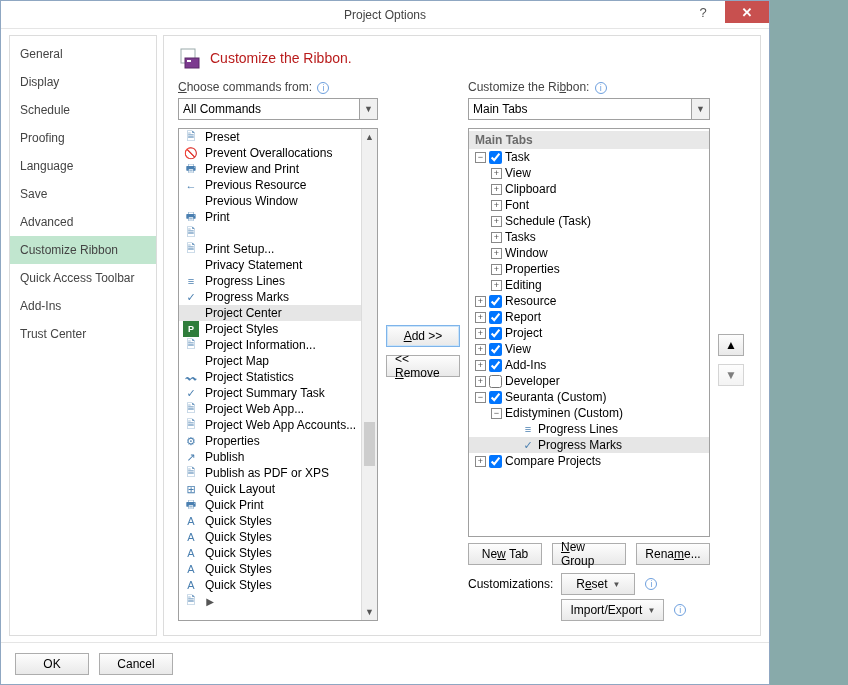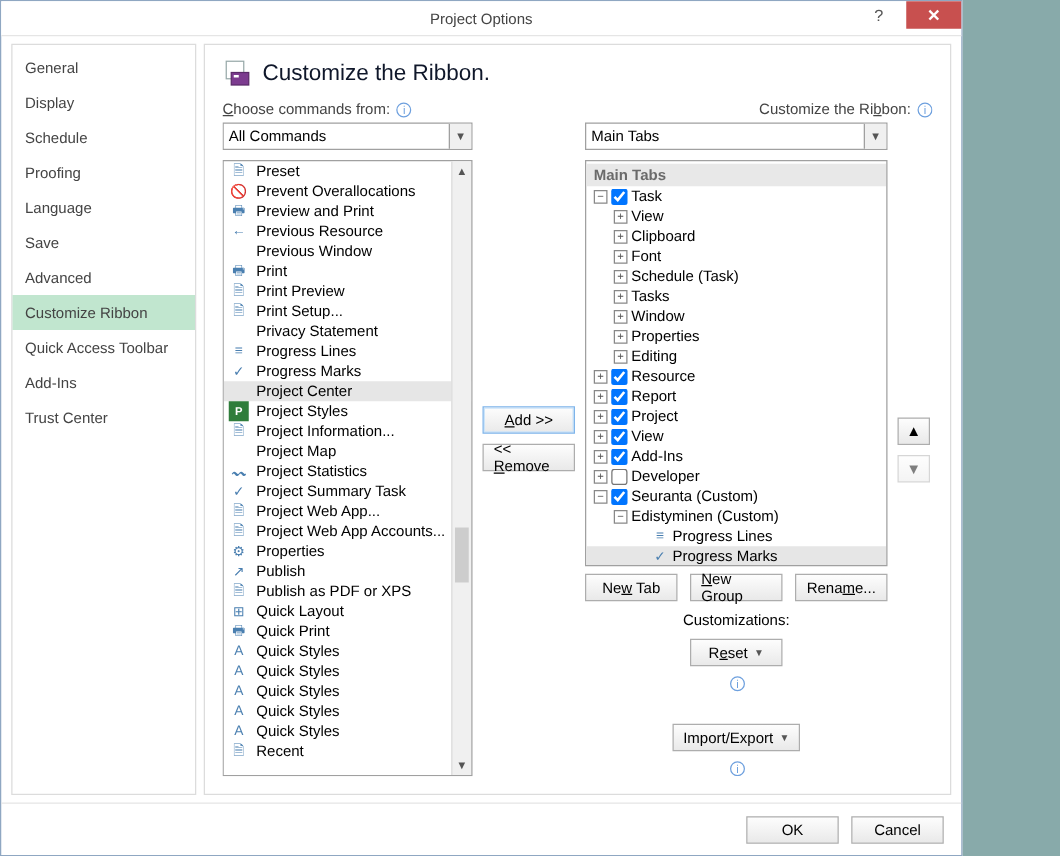--- a/index.html
+++ b/index.html
@@ -23,25 +23,25 @@
     font-size:12px; color:#444;
   }
   .sidebar .item { padding:7px 10px; cursor:default; }
   .sidebar .item.selected { background:#c1e6cf; }
   .main {
     flex:1; border:1px solid #dcdcdc; padding:10px 14px 14px 14px;
     display:flex; flex-direction:column; overflow:hidden;
   }
   .header { display:flex; align-items:center; gap:8px; color:#555; margin-bottom:10px;}
   .header .hicon { width:24px; height:24px; display:inline-block; }
-  .header .htext { font-size:18px; color:#0f172a; }
+  .header .htext { font-size:14px; color:#b91c1c; }
   .cols { display:flex; gap:8px; flex:1; overflow:hidden; }
   .col-left { width:240px; display:flex; flex-direction:column; }
   .col-mid { width:86px; display:flex; flex-direction:column; justify-content:center; align-items:center; gap:8px;}
-  .col-right { flex:1; display:flex; flex-direction:column;align-items:flex-end; }
+  .col-right { flex:1; display:flex; flex-direction:column; }
   .label { font-size:12px; color:#444; margin-bottom:4px; }
   .label u { text-decoration: underline; }
   .info-icon { display:inline-block; width:12px; height:12px; border:1px solid #6ea0de; border-radius:50%; color:#6ea0de; font-size:9px; line-height:11px; text-align:center; vertical-align:middle; margin-left:2px;}
   .combo {
     height:22px; border:1px solid #a0a0a0; display:flex; align-items:center;
     font-size:12px; padding:0 4px; background:#fff; position:relative;
   }
   .combo .arrow {
     position:absolute; right:0; top:0; width:18px; height:20px; border-left:1px solid #a0a0a0;
     background:#f0f0f0; display:flex; align-items:center; justify-content:center; font-size:9px; color:#555;
@@ -71,23 +71,23 @@
   .expander { width:11px; height:11px; border:1px solid #888; font-size:9px; line-height:9px; text-align:center; color:#555; display:inline-block;}
   .expander.blank { border:none; }
   input[type=checkbox] { width:13px; height:13px; margin:0; }
   .btn {
     min-width:74px; height:22px; border:1px solid #adadad; background:linear-gradient(#fdfdfd,#e9e9e9);
     font-size:12px; display:flex; align-items:center; justify-content:center; padding:0 8px; cursor:default;
   }
   .btn.small { min-width:0; width:26px; height:22px; }
   .btn.highlight { border-color:#7eb4ea; box-shadow:inset 0 0 0 1px #cbe4f9; }
   .actions-row { display:flex; gap:10px; margin-top:6px; }
-  .cust-row { display:flex; align-items:center; gap:8px; font-size:12px; margin-top:8px;flex-direction:column;}
+  .cust-row { display:flex; align-items:center; gap:8px; font-size:12px; margin-top:8px;}
   .footer {
-    height:42px; border-top:1px solid #e5e5e5; display:flex; align-items:center; justify-content:flex-end;
+    height:42px; border-top:1px solid #e5e5e5; display:flex; align-items:center; 
     gap:10px; padding:0 14px;
   }
   .footer .btn { min-width:74px; }
   .drop-btn { display:flex; align-items:center; gap:5px;}
   .drop-btn::after { content:"▼"; font-size:8px; color:#555; }
   .col-right-wrap { display:flex; gap:8px; flex:1; overflow:hidden;}
   .side-updown { width:28px; display:flex; flex-direction:column; justify-content:center; gap:8px; }
 </style>
 </head>
 <body>
@@ -167,21 +167,20 @@
               <div class="cmd-item">
                 <span class="cmd-icon"></span>
                 <span class="cmd-text">Previous Window</span>
               </div>
               <div class="cmd-item">
                 <span class="cmd-icon">🖶</span>
                 <span class="cmd-text">Print</span>
               </div>
               <div class="cmd-item">
                 <span class="cmd-icon">🗎</span>
-                <span class="cmd-text">Print Preview</span>
               </div>
               <div class="cmd-item">
                 <span class="cmd-icon">🗎</span>
                 <span class="cmd-text">Print Setup...</span>
               </div>
               <div class="cmd-item">
                 <span class="cmd-icon"></span>
                 <span class="cmd-text">Privacy Statement</span>
               </div>
               <div class="cmd-item">
@@ -265,21 +264,20 @@
                 <span class="cmd-text">Quick Styles</span>
                 <span class="cmd-sub">▶</span>
               </div>
               <div class="cmd-item">
                 <span class="cmd-icon">A</span>
                 <span class="cmd-text">Quick Styles</span>
                 <span class="cmd-sub">▶</span>
               </div>
               <div class="cmd-item">
                 <span class="cmd-icon">🗎</span>
-                <span class="cmd-text">Recent</span>
                 <span class="cmd-sub">▶</span>
               </div>
             </div>
         </div>
 
         <div class="col-mid">
           <div class="btn highlight">
             <span><u>A</u>dd &gt;&gt;</span>
           </div>
           <div class="btn">

